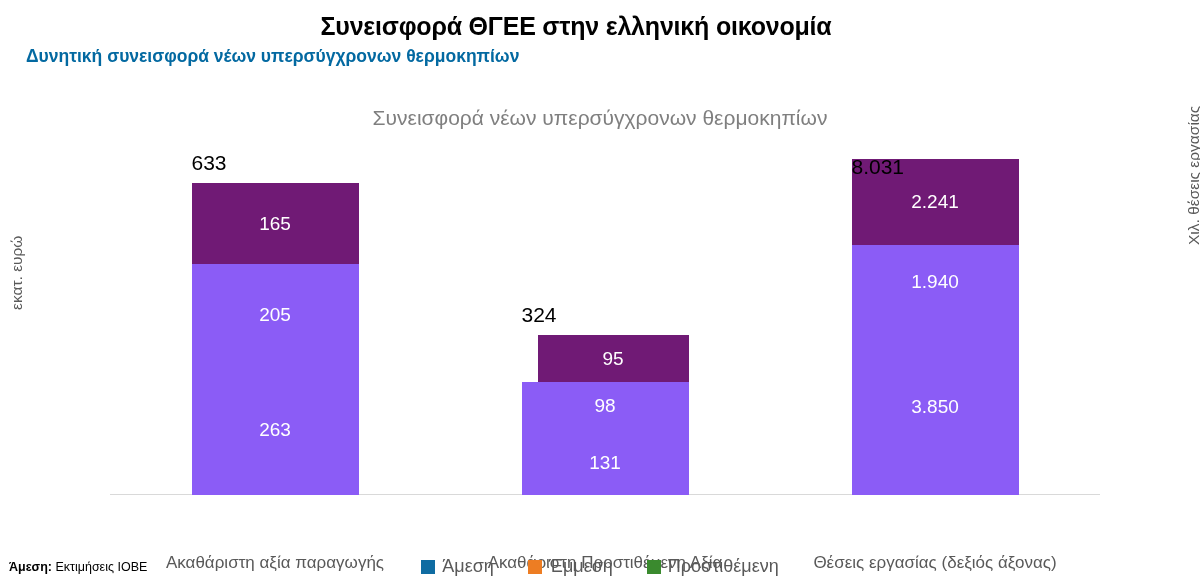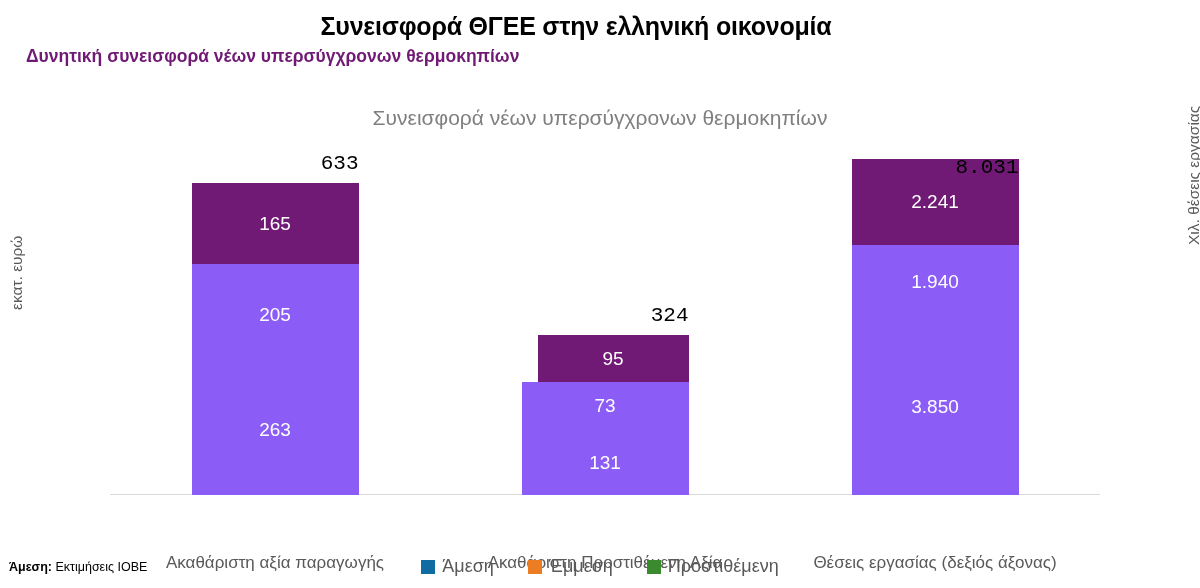--- a/index.html
+++ b/index.html
@@ -27,21 +27,21 @@
     font-weight: bold;
     color: #000000;
     line-height: 1.12;
     letter-spacing: -0.2px;
     white-space: nowrap;
     text-align: center;
   }
   #sub-title {
     font-size: 17.5px;
     font-weight: bold;
-    color: #701a75;
+    color: #0369a1;
     line-height: 1.15;
     margin-top: 6px;
     white-space: nowrap;
   }
 
   
   #chart {
     position: absolute;
     left: 0;
     top: 95px;
@@ -119,25 +119,24 @@
     box-sizing: border-box;
   }
   .seg-direct   { background: #8b5cf6; }
   .seg-indirect { background: #8b5cf6; }
   .seg-induced  { background: #701a75; }
 
   .bar-total {
     position: absolute;
     left: 0;
     width: 100%;
-    text-align: right;
+    text-align: left;
     font-size: 21px;
     color: #000000;
     white-space: nowrap;
-    font-family: Liberation Mono, monospace;
   }
 
   
   .cat-label {
     position: absolute;
     top: 403px;
     font-size: 17px;
     color: #595959;
     text-align: center;
     white-space: nowrap;
@@ -214,21 +213,21 @@
             </div>
           </div>
           <div class="bar-total" style="bottom: 319.979px;">633</div>
         </div>
         <div class="bar-group" style="left: 411.5px; width: 167px; height: 345px;">
           <div class="bar-stack">
             <div class="seg seg-direct" style="height: 64.5643px;">
               <span>131</span>
             </div>
             <div class="seg seg-indirect" style="height: 48.3px;">
-              <span>73</span>
+              <span>98</span>
             </div>
             <div class="seg seg-induced" style="height: 46.8214px; margin-left: 16px;">
               <span>95</span>
             </div>
           </div>
           <div class="bar-total" style="bottom: 167.686px;">324</div>
         </div>
         <div class="bar-group" style="left: 741.5px; width: 167px; height: 345px;">
           <div class="bar-stack">
             <div class="seg seg-direct" style="height: 176px;">

